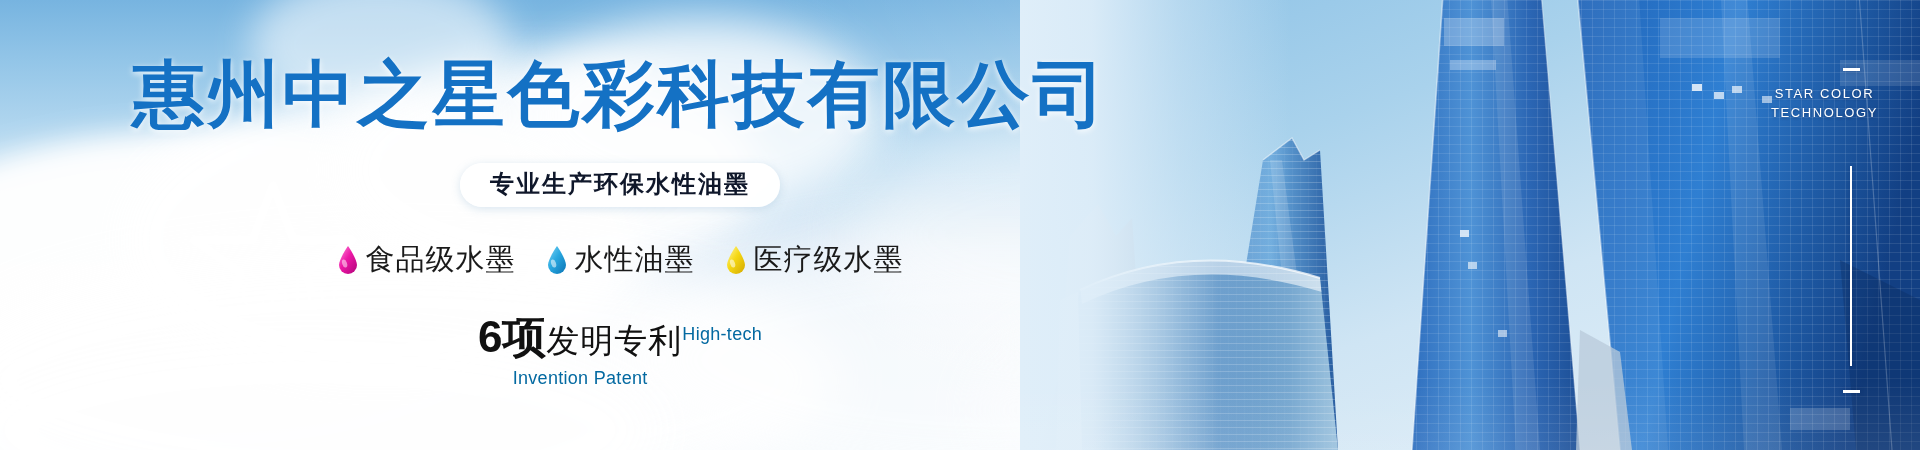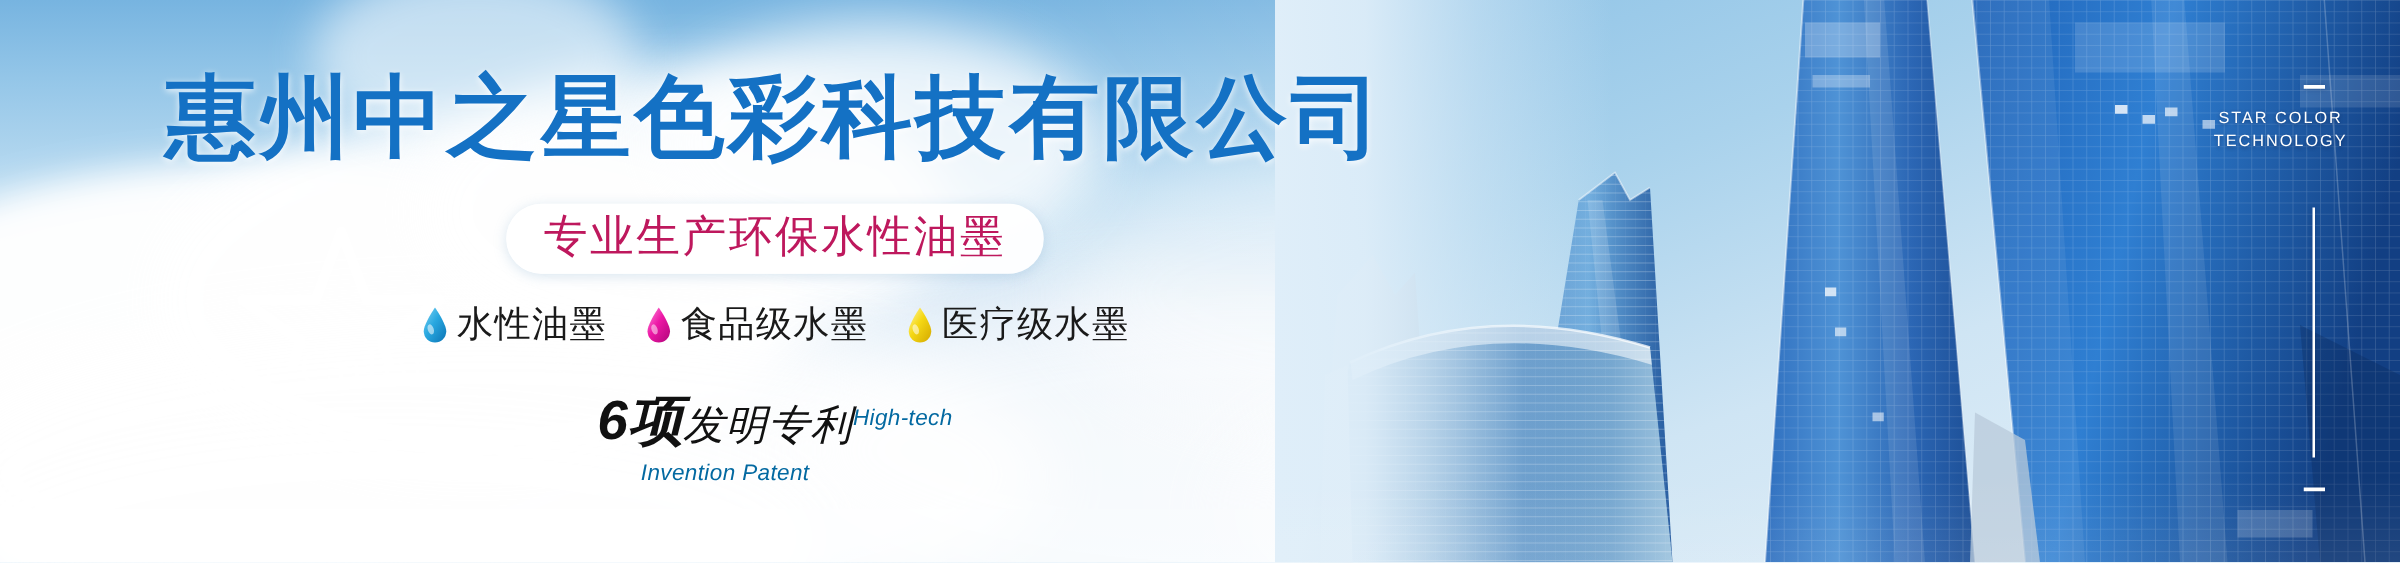--- a/index.html
+++ b/index.html
@@ -138,23 +138,23 @@
   .pill{
     position:absolute;
     left:50%; top:163px;
     transform:translateX(-50%);
     background:rgba(255,255,255,.94);
     border-radius:30px;
     padding:7px 30px 9px;
     box-shadow:0 2px 10px rgba(120,165,200,.28);
   }
   .pill-text{
-    font-size:35px;
-    font-weight:normal;
-    color:#be185d;
+    font-size:24px;
+    font-weight:bold;
+    color:#0f172a;
     letter-spacing:2px;
     line-height:1.15;
     white-space:nowrap;
   }
 
   .features{
     position:absolute;
     left:0; right:0; top:240px;
     display:flex;
     justify-content:center;
@@ -173,21 +173,20 @@
     letter-spacing:1px;
     white-space:nowrap;
   }
 
   .badges{
     position:absolute;
     left:0; right:0; top:315px;
     display:flex;
     justify-content:center;
     align-items:flex-start;
-    font-style:italic;
   }
   .badge{ text-align:center; }
   .badge-cn{
     white-space:nowrap;
     line-height:1;
     color:#111111;
   }
   .badge-strong{
     font-size:44px;
     font-weight:bold;
@@ -361,45 +360,45 @@
 
     <div class="pill">
       <div class="pill-text">专业生产环保水性油墨</div>
     </div>
 
     <div class="features">
 
       <div class="feature">
         <svg class="drop" viewBox="0 0 22 30">
           <defs>
+            <linearGradient id="d2" x1="0" y1="0" x2="1" y2="1">
+              <stop offset="0" stop-color="#ff8fdd"></stop>
+              <stop offset="0.45" stop-color="#ed18a6"></stop>
+              <stop offset="1" stop-color="#b1047a"></stop>
+            </linearGradient>
+          </defs>
+          <path d="M11 1 C11 1 2 14 2 20 a9 9 0 0 0 18 0 C20 14 11 1 11 1 Z" fill="url(#d2)"></path>
+          <ellipse cx="7.6" cy="18.5" rx="2.4" ry="4.2" fill="rgba(255,255,255,.5)" transform="rotate(-18 7.6 18.5)"></ellipse>
+        </svg>
+        <span class="feature-label">食品级水墨</span>
+      </div>
+
+      <div class="feature">
+        <svg class="drop" viewBox="0 0 22 30">
+          <defs>
             <linearGradient id="d1" x1="0" y1="0" x2="1" y2="1">
               <stop offset="0" stop-color="#7fd4f4"></stop>
               <stop offset="0.45" stop-color="#29a8e0"></stop>
               <stop offset="1" stop-color="#0b74b5"></stop>
             </linearGradient>
           </defs>
           <path d="M11 1 C11 1 2 14 2 20 a9 9 0 0 0 18 0 C20 14 11 1 11 1 Z" fill="url(#d1)"></path>
           <ellipse cx="7.6" cy="18.5" rx="2.4" ry="4.2" fill="rgba(255,255,255,.55)" transform="rotate(-18 7.6 18.5)"></ellipse>
         </svg>
         <span class="feature-label">水性油墨</span>
-      </div>
-
-      <div class="feature">
-        <svg class="drop" viewBox="0 0 22 30">
-          <defs>
-            <linearGradient id="d2" x1="0" y1="0" x2="1" y2="1">
-              <stop offset="0" stop-color="#ff8fdd"></stop>
-              <stop offset="0.45" stop-color="#ed18a6"></stop>
-              <stop offset="1" stop-color="#b1047a"></stop>
-            </linearGradient>
-          </defs>
-          <path d="M11 1 C11 1 2 14 2 20 a9 9 0 0 0 18 0 C20 14 11 1 11 1 Z" fill="url(#d2)"></path>
-          <ellipse cx="7.6" cy="18.5" rx="2.4" ry="4.2" fill="rgba(255,255,255,.5)" transform="rotate(-18 7.6 18.5)"></ellipse>
-        </svg>
-        <span class="feature-label">食品级水墨</span>
       </div>
 
       <div class="feature">
         <svg class="drop" viewBox="0 0 22 30">
           <defs>
             <linearGradient id="d3" x1="0" y1="0" x2="1" y2="1">
               <stop offset="0" stop-color="#fff7a8"></stop>
               <stop offset="0.45" stop-color="#f5d814"></stop>
               <stop offset="1" stop-color="#d4a900"></stop>
             </linearGradient>

